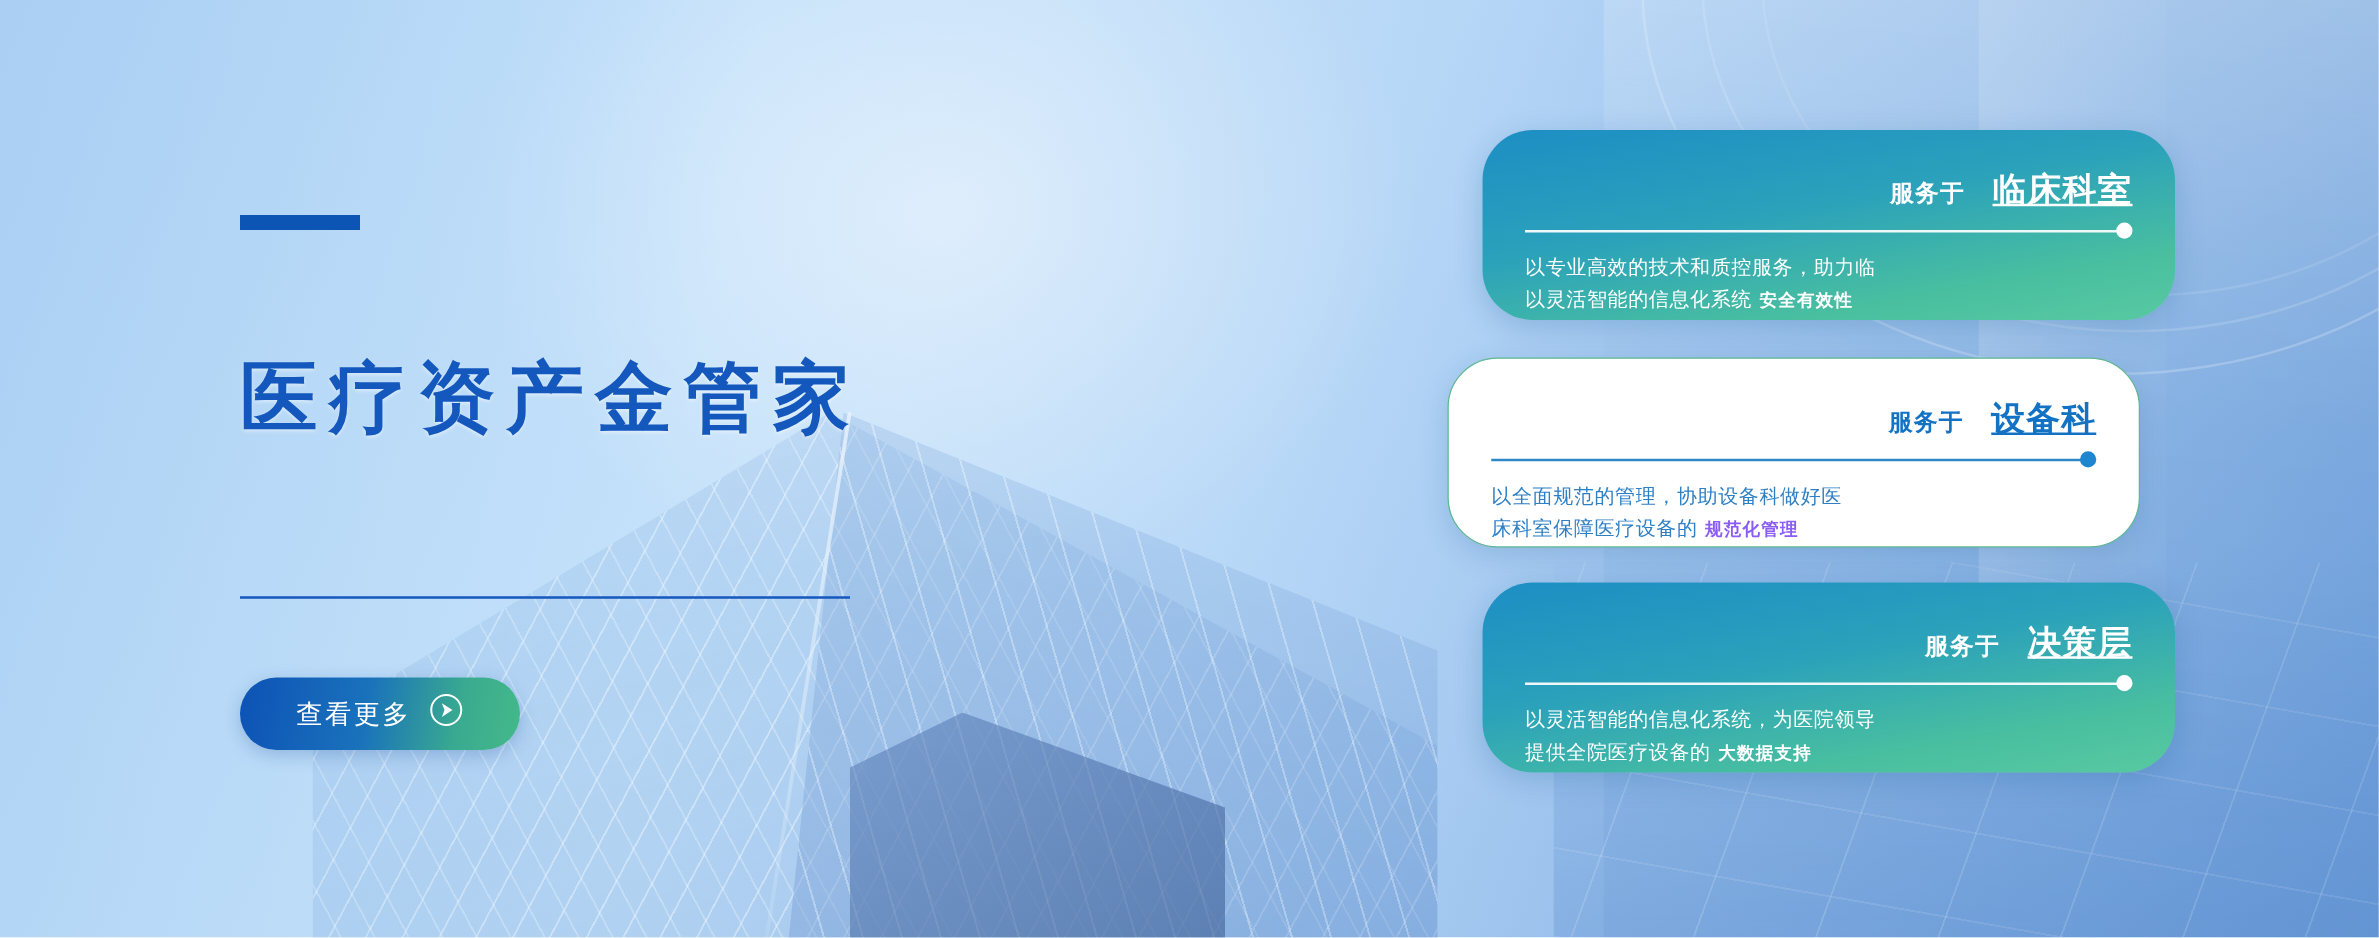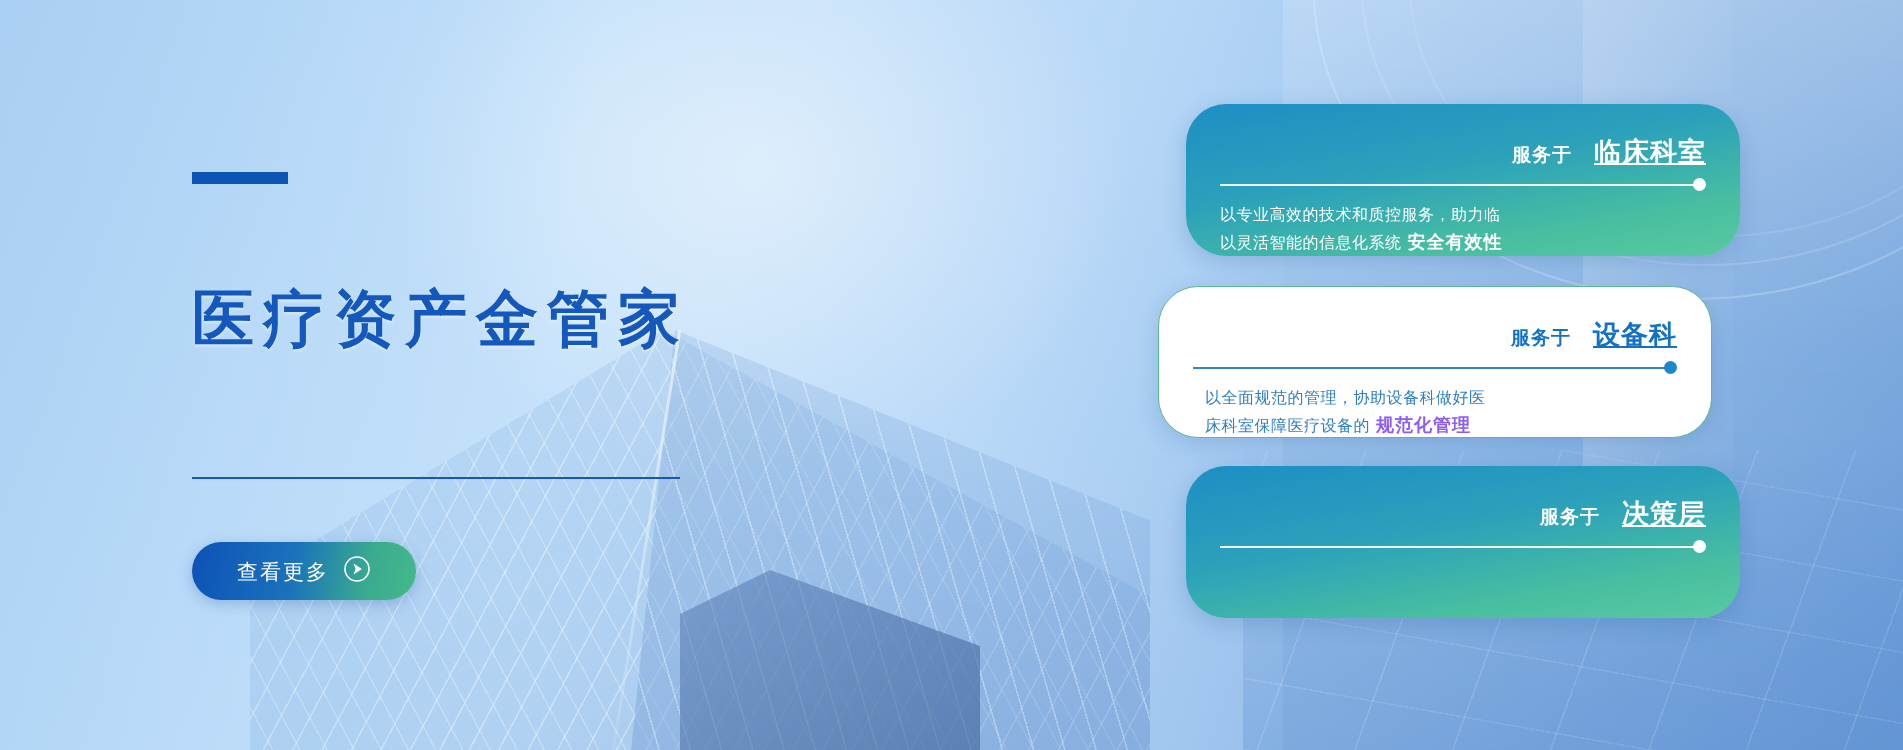--- a/index.html
+++ b/index.html
@@ -255,37 +255,37 @@
     width: 13px; height: 13px;
     border-radius: 50%;
   }
 
   .card-body {
     font-size: 16px;
     line-height: 1.65;
     letter-spacing: 0.5px;
   }
   .card-body .emph {
-    font-size: 18px;
+    font-size: 14px;
     font-weight: bold;
     letter-spacing: 1px;
     margin-left: 6px;
   }
 
   
   .card.light .card-prefix,
   .card.light .card-target,
   .card.light .card-body { color: #ffffff; }
   .card.light .card-rule .line { background: rgba(255,255,255,0.92); }
   .card.light .card-rule .dot { background: #ffffff; }
 
   
   .card.white .card-prefix,
   .card.white .card-target { color: #1472c4; }
-  .card.white .card-body { color: #2f7fc4; margin-left: 12px; }
+  .card.white .card-body { color: #2f7fc4; }
   .card.white .card-body .emph { color: #8b5cf6; }
   .card.white .card-rule .line { background: #2f86c9; }
   .card.white .card-rule .dot { background: #1e86cf; }
 </style>
 </head>
 <body>
 
 <div class="banner">
 
   <div class="bg-bloom"></div>
@@ -361,17 +361,21 @@
 
     <div class="card c3 light">
       <div class="card-heading">
         <span class="card-prefix">服务于</span>
         <span class="card-target">决策层</span>
       </div>
       <div class="card-rule">
         <span class="line"></span>
         <span class="dot"></span>
       </div>
+      <div class="card-body">
+        <span>以灵活智能的信息化系统，为医院领导</span><br>
+        <span>提供全院医疗设备的</span><span class="emph">大数据支持</span>
+      </div>
     </div>
 
   </div>
 
 </div>
 
 </body></html>

